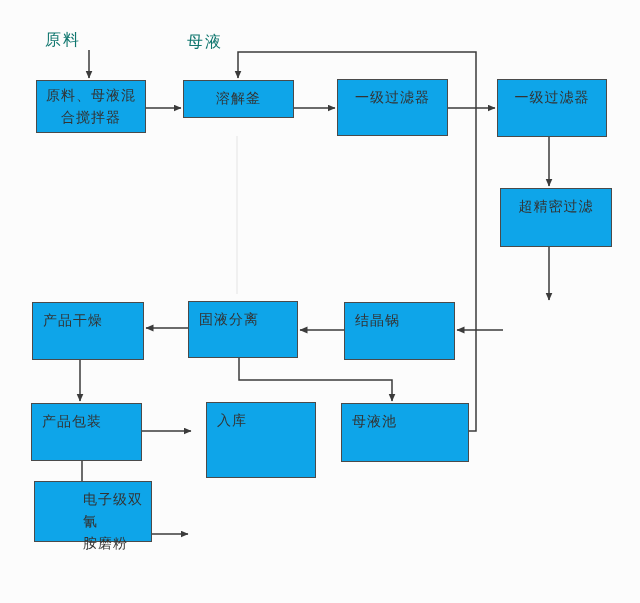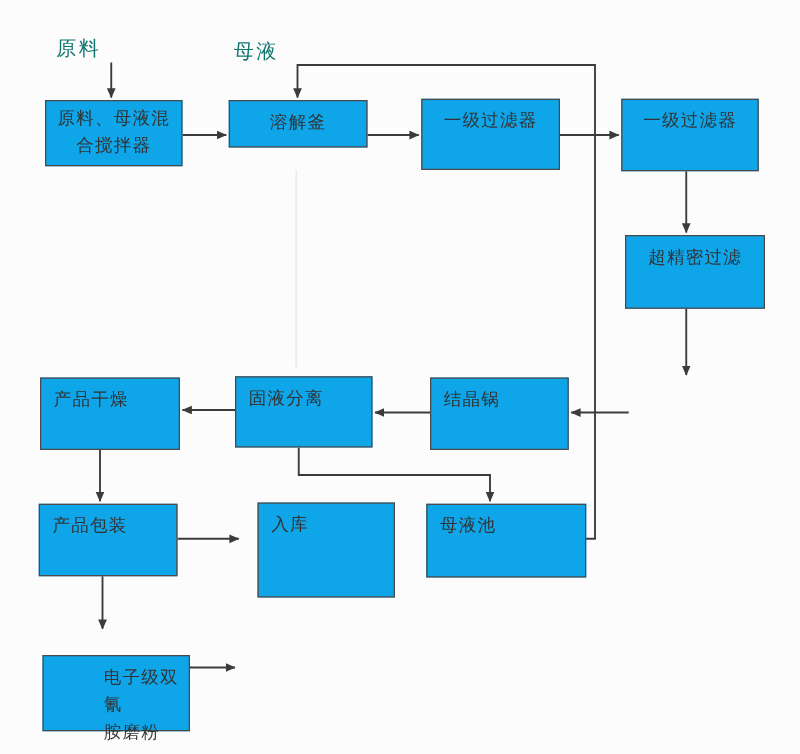--- a/index.html
+++ b/index.html
@@ -120,19 +120,19 @@
   </div>
 
   <div class="node left" style="left:206px; top:402px; width:110px; height:76px;">
     <span class="node-label">入库</span>
   </div>
 
   <div class="node left" style="left:341px; top:403px; width:128px; height:59px;">
     <span class="node-label">母液池</span>
   </div>
 
-  <div class="node left" style="left:34px; top:524px; width:118px; height:61px;padding-left:48px;">
+  <div class="node left" style="left:34px; top:481px; width:118px; height:61px;padding-left:48px;">
     <span class="node-label">电子级双氰
 胺磨粉</span>
   </div>
 
 
 </div>
 
 </body></html>

